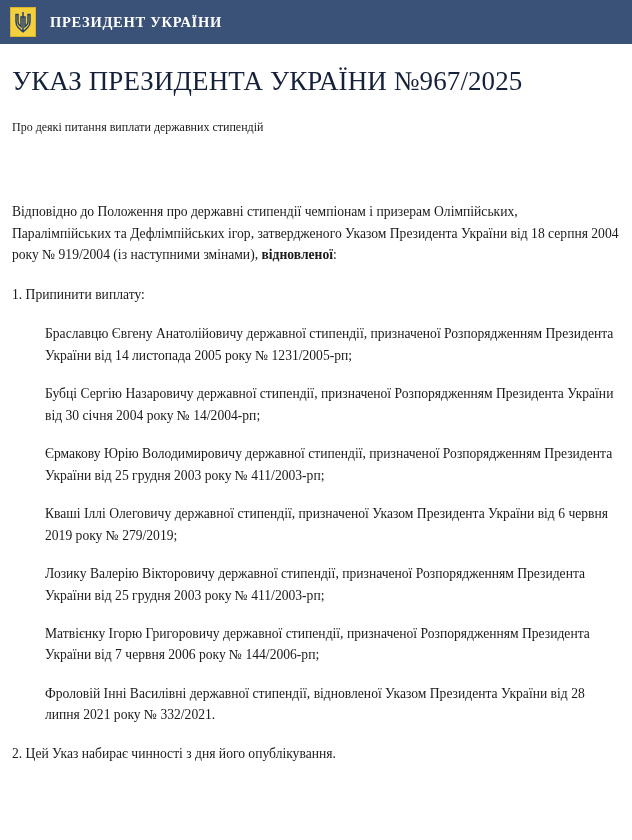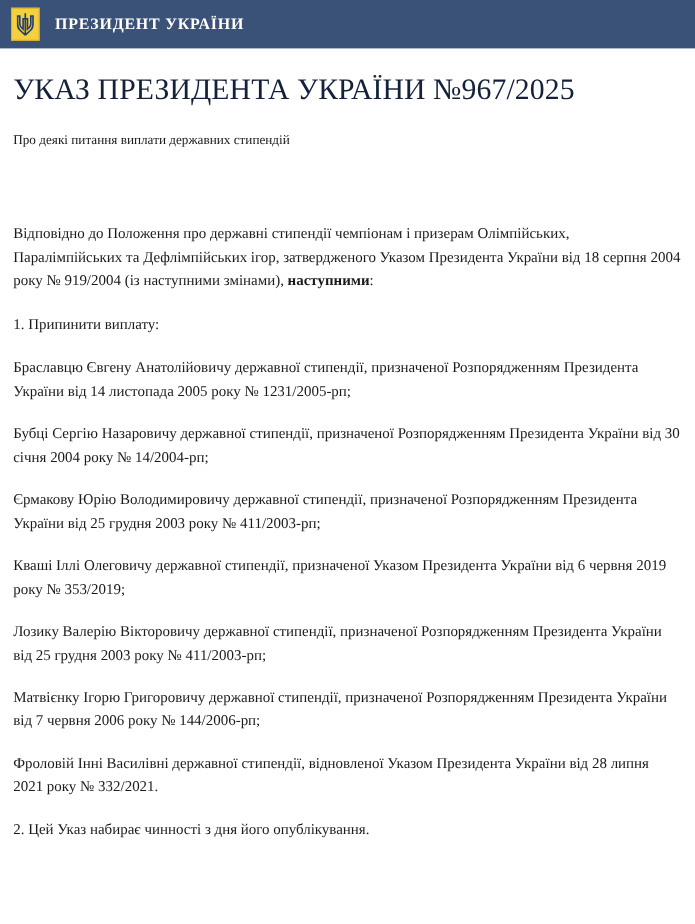--- a/index.html
+++ b/index.html
@@ -74,21 +74,21 @@
   .body-block {
     margin-top: 66px;
   }
   p.para {
     font-size: 13.6px;
     line-height: 1.58;
     margin: 0 0 18px 0;
     color: #1a1a1a;
     text-align: left;
   }
-  p.para.tight { margin-bottom: 17px; }
+  p.para.tight { margin-bottom: 17px; margin-left: 33px; }
   .bold { font-weight: bold; }
 </style>
 </head>
 <body>
 
 <div class="page">
 
   <div class="header">
     <div class="emblem">
       <svg width="16" height="22" viewBox="0 0 16 22" aria-hidden="true">
@@ -99,28 +99,28 @@
   </div>
 
   <div class="content">
 
     <h1 class="doc-title">УКАЗ ПРЕЗИДЕНТА УКРАЇНИ №967/2025</h1>
 
     <h2 class="doc-subtitle">Про деякі питання виплати державних стипендій</h2>
 
     <div class="body-block">
 
-      <p class="para"><span>Відповідно до Положення про державні стипендії чемпіонам і призерам Олімпійських, Паралімпійських та Дефлімпійських ігор, затвердженого Указом Президента України від 18 серпня 2004 року № 919/2004 (із наступними змінами), </span><span class="bold">наступними</span><span>:</span></p>
+      <p class="para"><span>Відповідно до Положення про державні стипендії чемпіонам і призерам Олімпійських, Паралімпійських та Дефлімпійських ігор, затвердженого Указом Президента України від 18 серпня 2004 року № 919/2004 (із наступними змінами), </span><span class="bold">відновленої</span><span>:</span></p>
 
       <p class="para">1. Припинити виплату:</p>
 
       <p class="para tight">Браславцю Євгену Анатолійовичу державної стипендії, призначеної Розпорядженням Президента України від 14 листопада 2005 року № 1231/2005-рп;</p>
       <p class="para tight">Бубці Сергію Назаровичу державної стипендії, призначеної Розпорядженням Президента України від 30 січня 2004 року № 14/2004-рп;</p>
       <p class="para tight">Єрмакову Юрію Володимировичу державної стипендії, призначеної Розпорядженням Президента України від 25 грудня 2003 року № 411/2003-рп;</p>
-      <p class="para tight">Кваші Іллі Олеговичу державної стипендії, призначеної Указом Президента України від 6 червня 2019 року № 353/2019;</p>
+      <p class="para tight">Кваші Іллі Олеговичу державної стипендії, призначеної Указом Президента України від 6 червня 2019 року № 279/2019;</p>
       <p class="para tight">Лозику Валерію Вікторовичу державної стипендії, призначеної Розпорядженням Президента України від 25 грудня 2003 року № 411/2003-рп;</p>
       <p class="para tight">Матвієнку Ігорю Григоровичу державної стипендії, призначеної Розпорядженням Президента України від 7 червня 2006 року № 144/2006-рп;</p>
       <p class="para tight">Фроловій Інні Василівні державної стипендії, відновленої Указом Президента України від 28 липня 2021 року № 332/2021.</p>
 
       <p class="para">2. Цей Указ набирає чинності з дня його опублікування.</p>
 
     </div>
   </div>
 </div>
 

